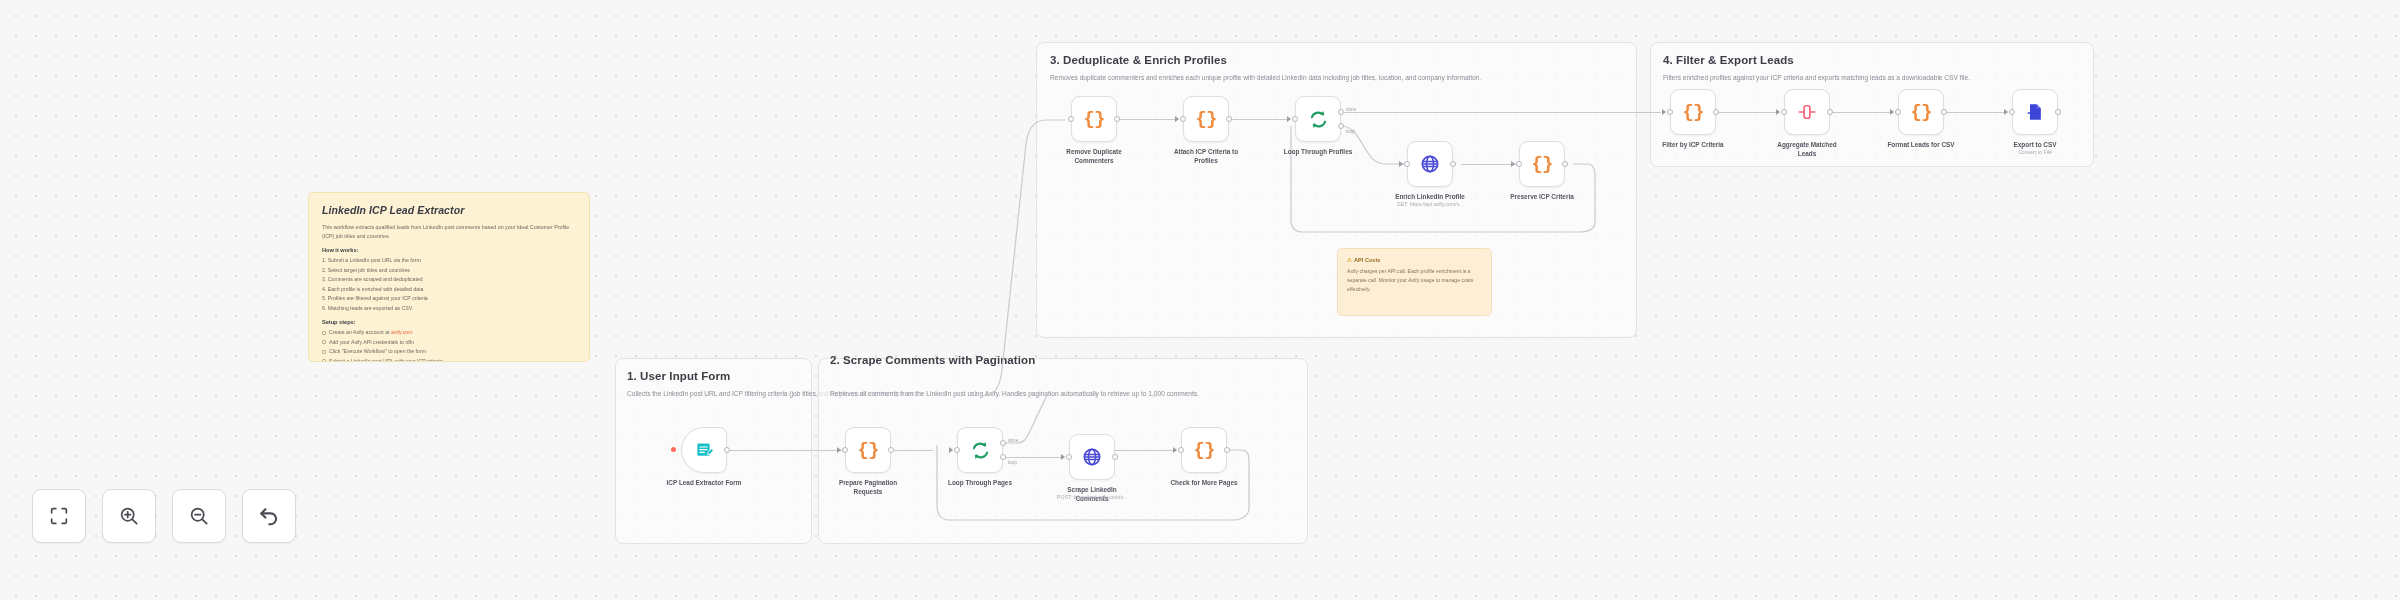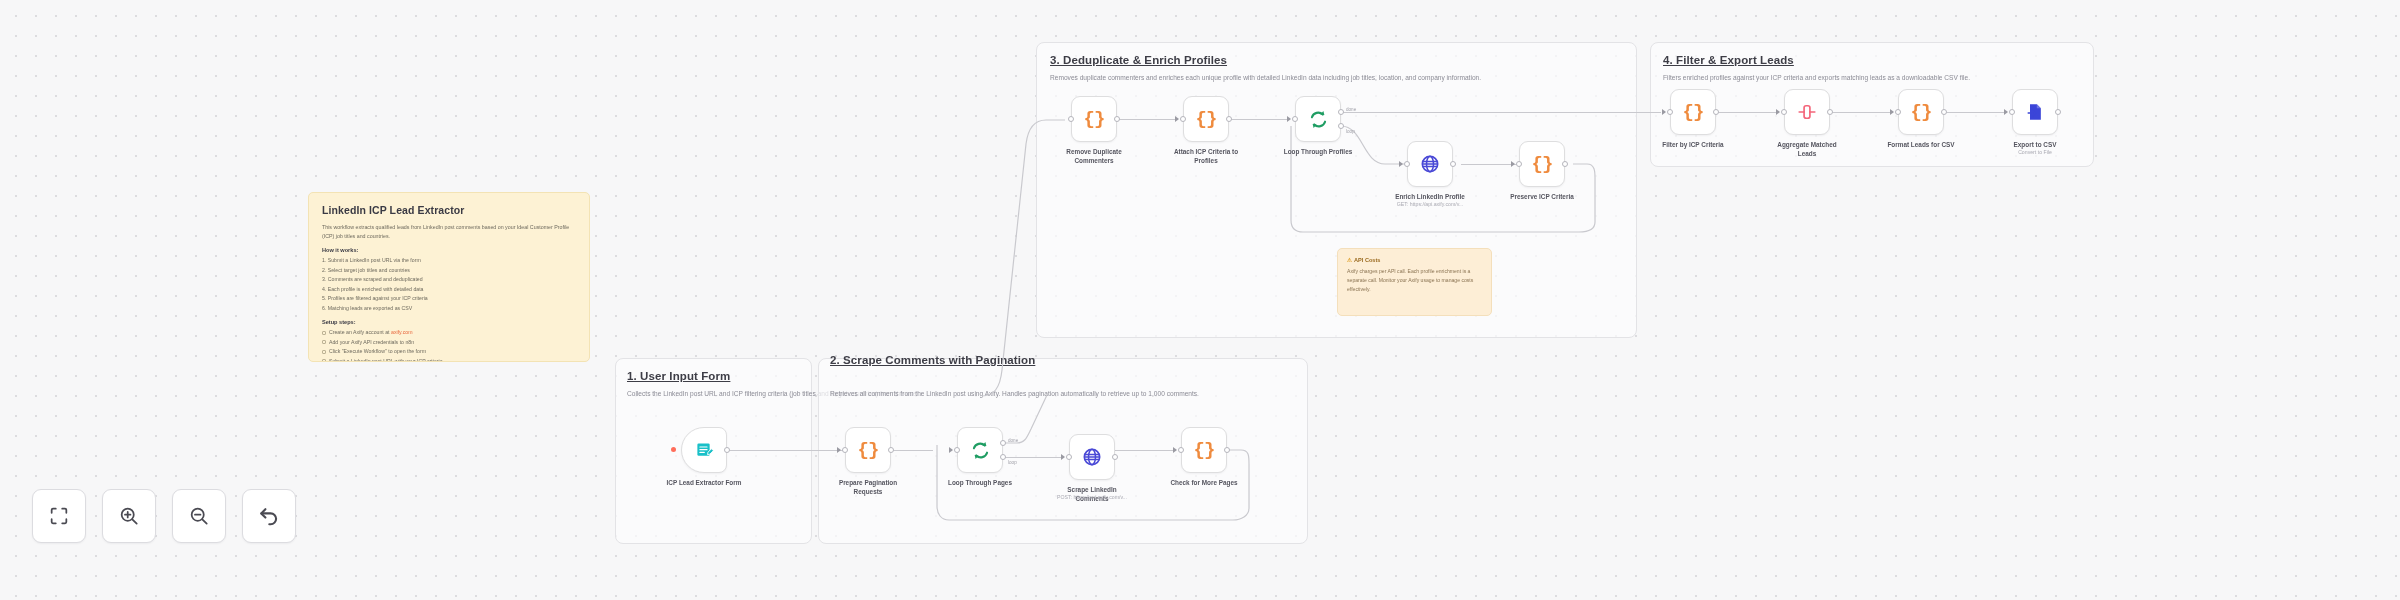--- a/index.html
+++ b/index.html
@@ -25,21 +25,20 @@
     border-radius: 8px;
     background: rgba(252,252,253,0.72);
   }
   .section-title {
     position: absolute;
     font-size: 11.5px;
     font-weight: bold;
     color: #3d3d46;
     white-space: nowrap;
     letter-spacing: .1px;
-    text-decoration: underline;
   }
   .section-sub {
     position: absolute;
     font-size: 6.6px;
     color: #8b8b95;
     white-space: nowrap;
     line-height: 1.55;
   }
 
   
@@ -139,21 +138,21 @@
   #sticky {
     position: absolute;
     left: 308px; top: 192px;
     width: 282px; height: 170px;
     background: #fdf2d4;
     border: 1px solid #f3e3b4;
     border-radius: 5px;
     padding: 11px 13px 0 13px;
     overflow: hidden;
   }
-  #sticky h1 { font-size: 10.5px; color: #3a3a44; margin-bottom: 7px; letter-spacing: .1px; }
+  #sticky h1 { font-size: 10.5px; color: #3a3a44; margin-bottom: 7px; letter-spacing: .1px; font-style: italic; }
   #sticky p.intro { font-size: 5.3px; color: #6e6a5e; line-height: 1.65; margin-bottom: 7px; }
   #sticky h2 { font-size: 5.6px; color: #3a3a44; margin: 6px 0 3px; }
   #sticky ol, #sticky ul { list-style: none; }
   #sticky li { font-size: 5.2px; color: #6e6a5e; line-height: 1.82; white-space: nowrap; }
   .chk { display: inline-block; width: 4px; height: 4px; border: 1px solid #bdb395; border-radius: 1px; margin-right: 3px; vertical-align: middle; }
   .lnk { color: #e8663b; }
 
   
   #apinote {
     position: absolute;

